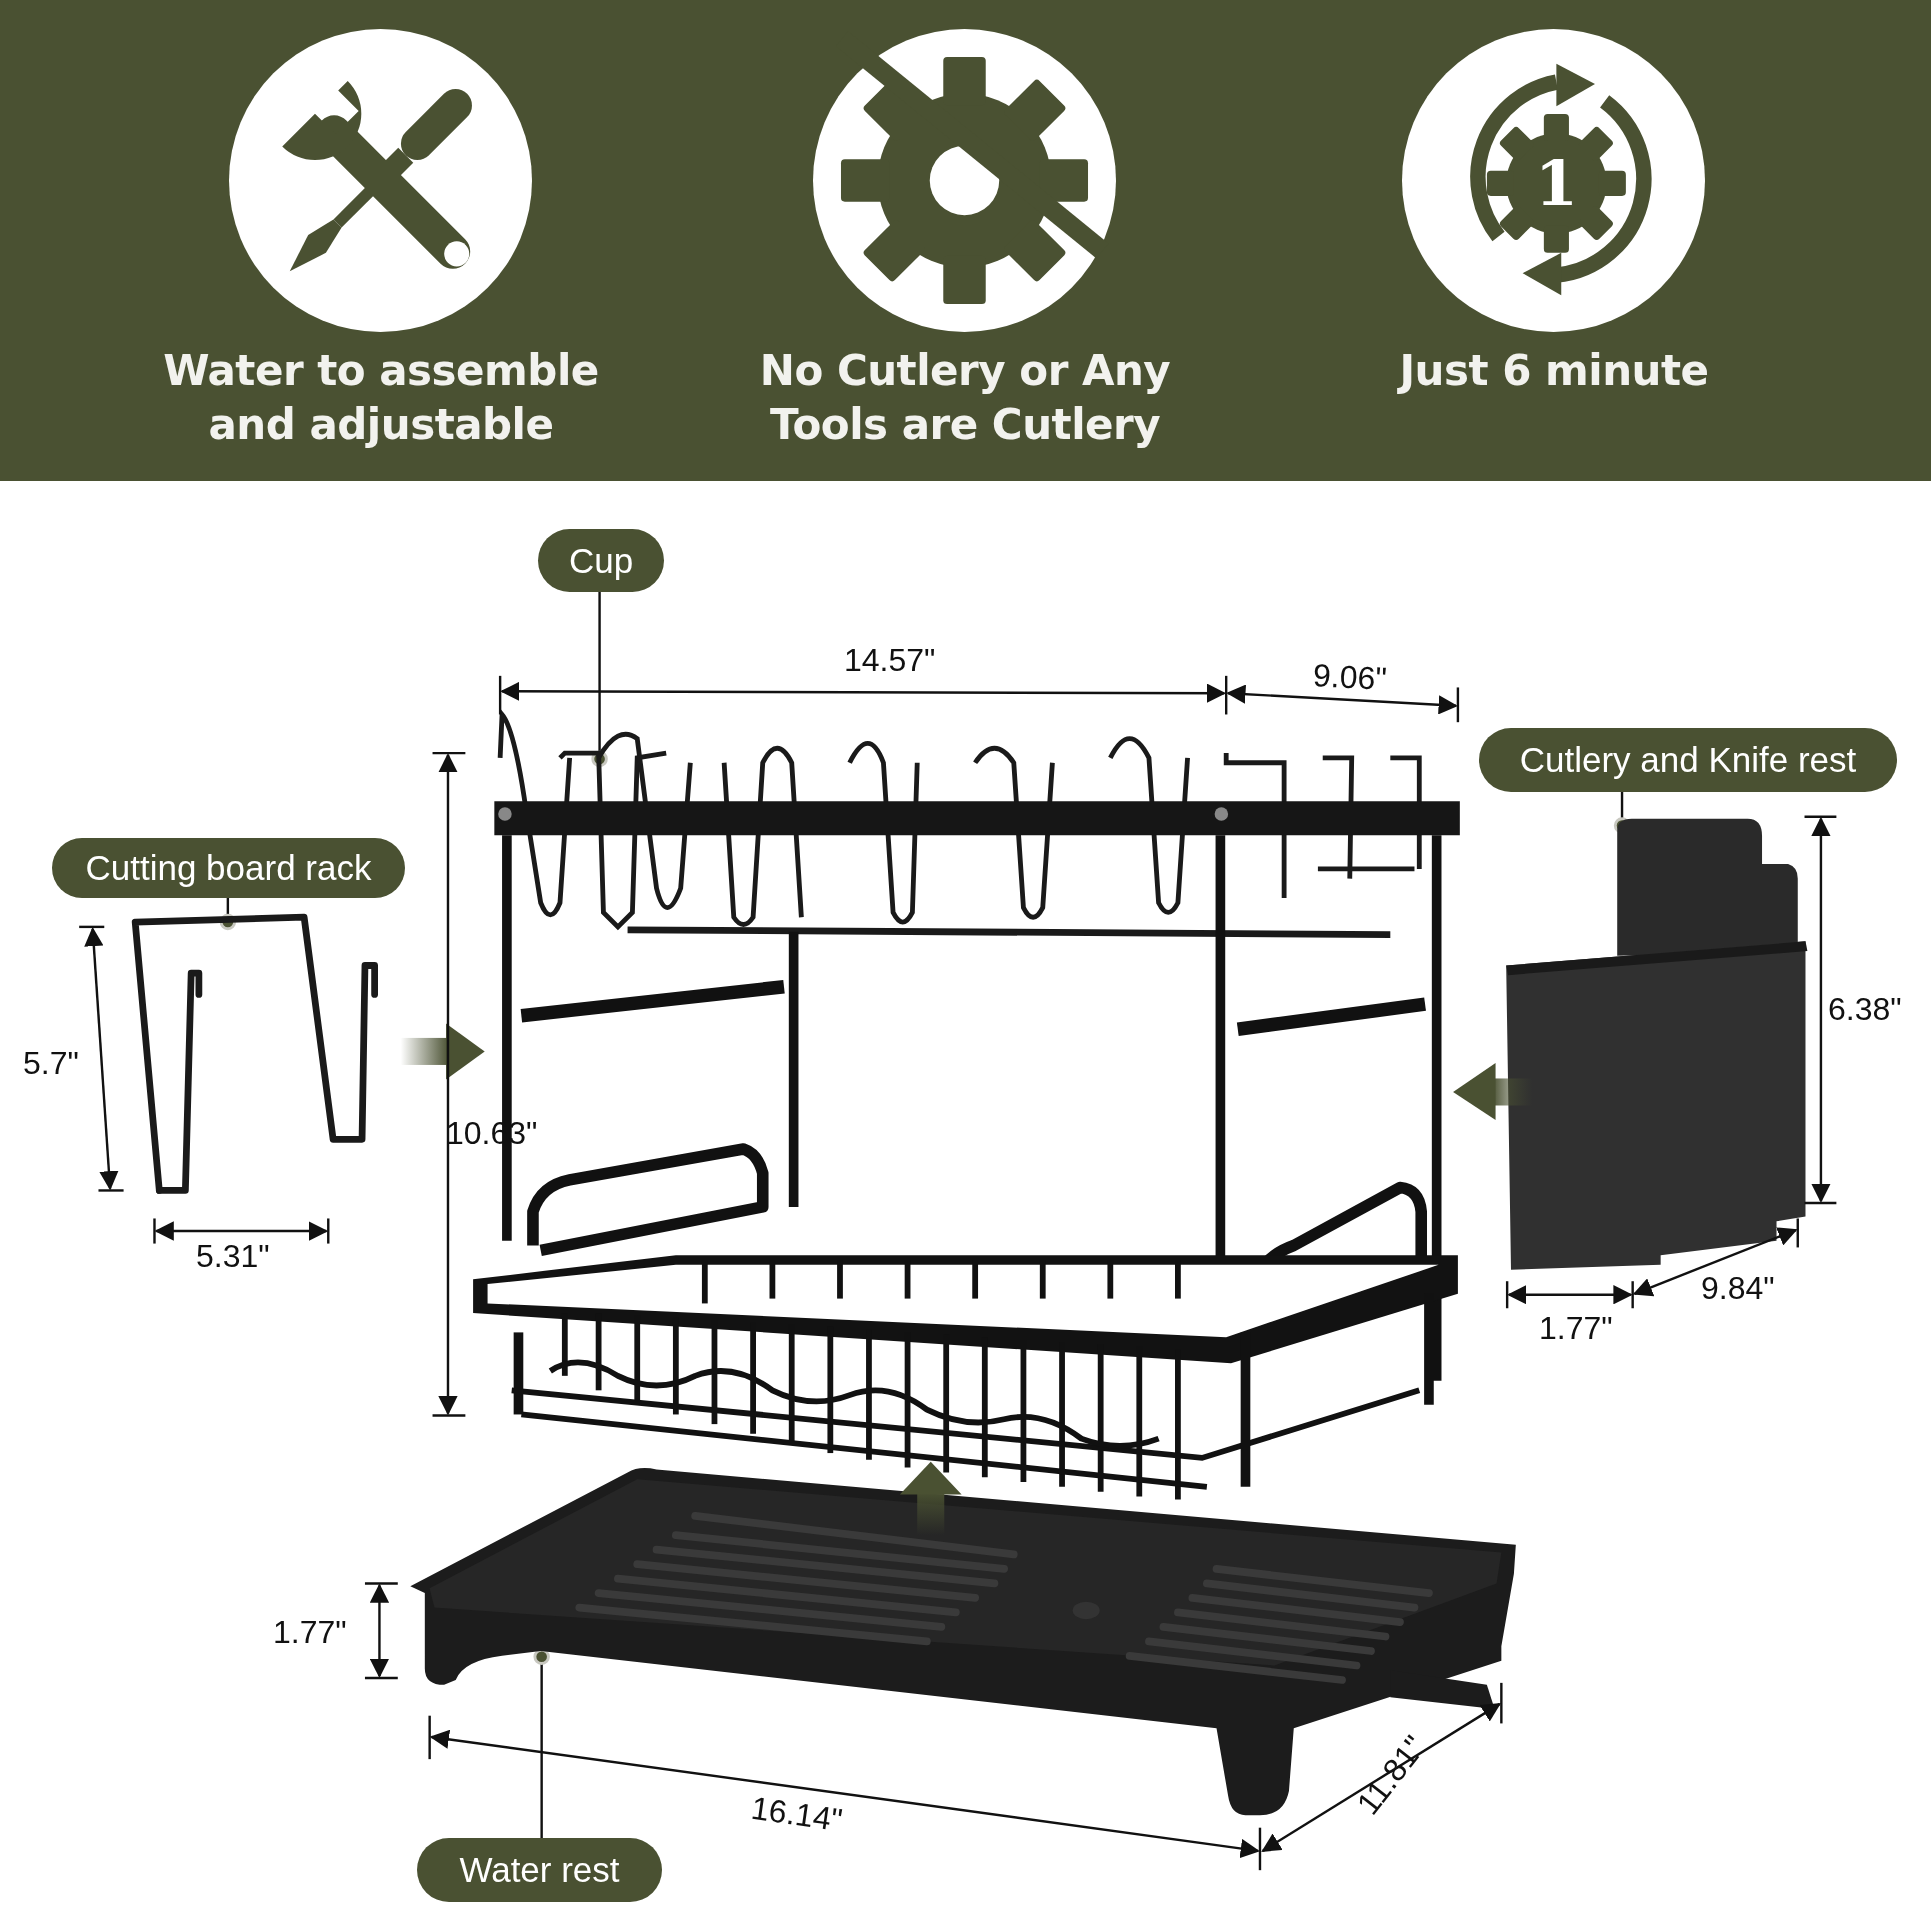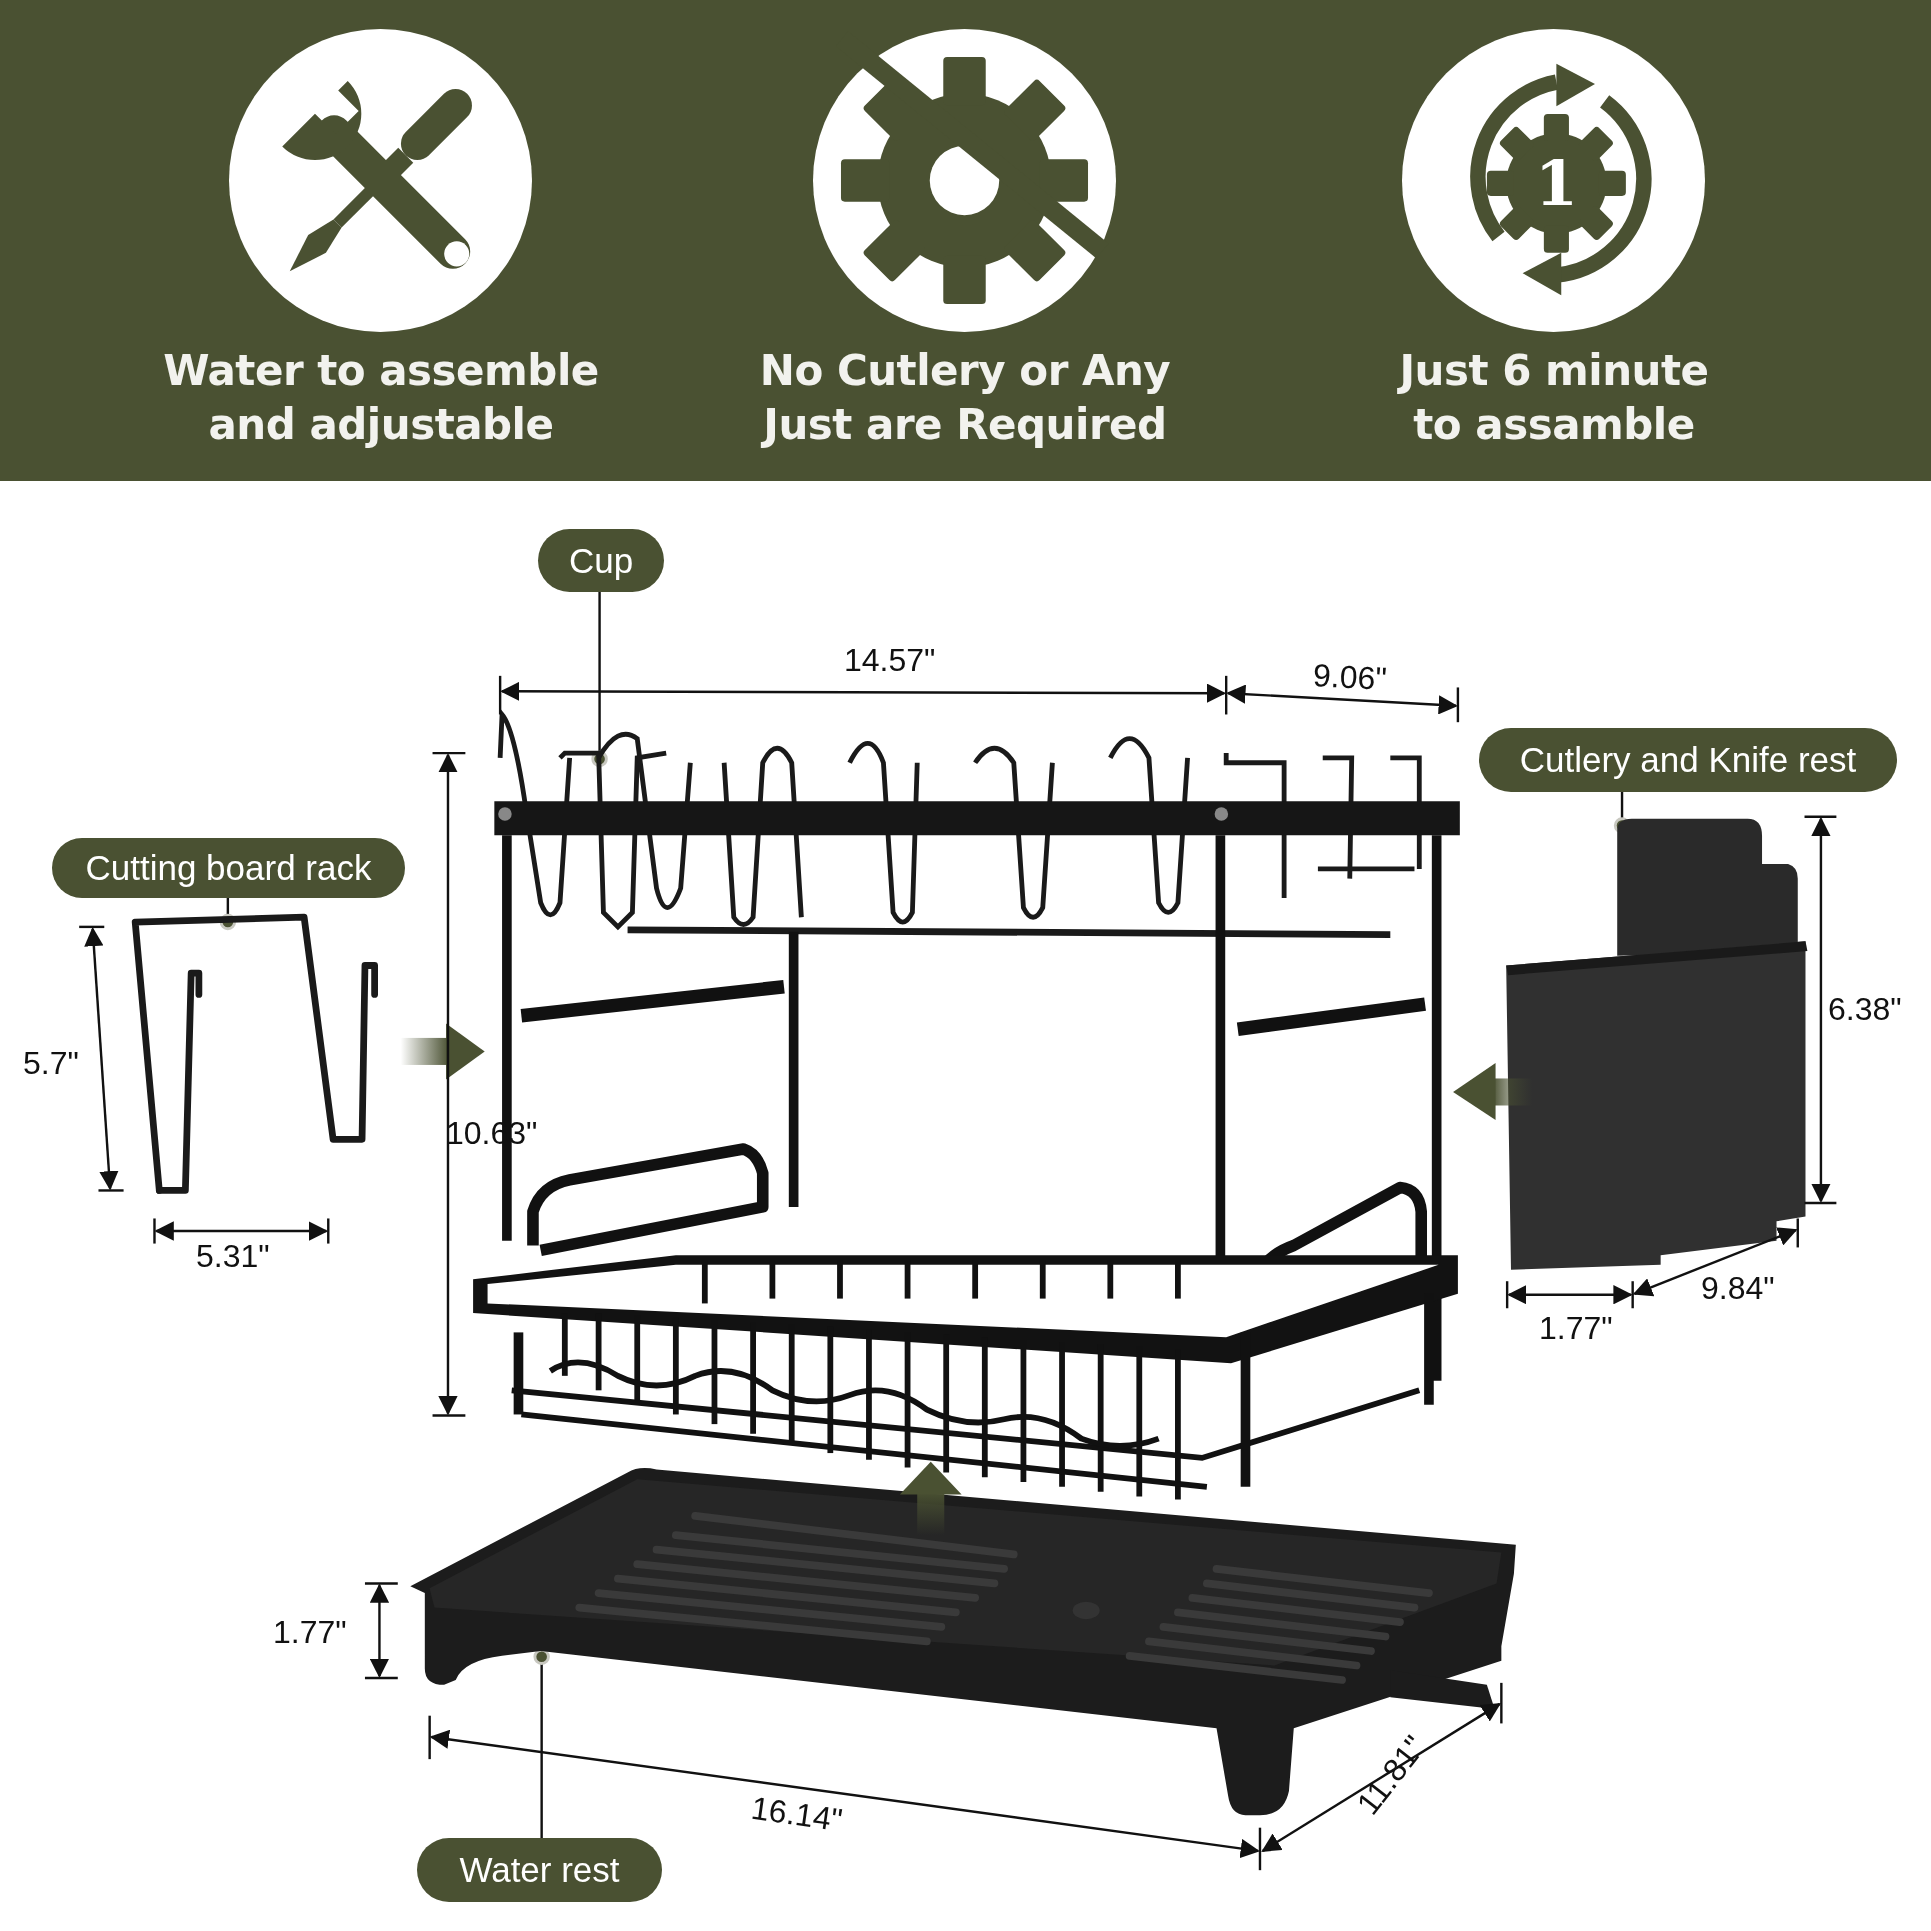--- a/index.html
+++ b/index.html
@@ -62,21 +62,21 @@
               <rect x="-22" y="-128" width="44" height="50" rx="4" transform="rotate(315)"></rect>
             </g>
             <circle r="36" fill="#ffffff"></circle>
           </g>
           <line x1="30" y1="10" x2="300" y2="230" stroke="#4a5132" stroke-width="20"></line>
         </g>
       </svg>
     </div>
     <div class="caption">
       <div>No Cutlery or Any</div>
-      <div>Just are Required</div>
+      <div>Tools are Cutlery</div>
     </div>
   </div>
 
   <div class="feature" style="left:1303px;">
     <div class="circle">
       <svg viewBox="0 0 314 314">
         <g fill="none" stroke="#4a5132" stroke-width="16">
           <path d="M100 215 A100 100 0 0 1 160 55"></path>
           <path d="M210 75 A100 100 0 0 1 160 255"></path>
         </g>
@@ -93,21 +93,20 @@
             <rect x="-13" y="-72" width="26" height="28" rx="4" transform="rotate(135)"></rect>
             <rect x="-13" y="-72" width="26" height="28" rx="4" transform="rotate(225)"></rect>
             <rect x="-13" y="-72" width="26" height="28" rx="4" transform="rotate(315)"></rect>
           </g>
         </g>
         <text x="160" y="182" text-anchor="middle" font-family="DejaVu Serif, serif" font-weight="bold" font-size="64" fill="#ffffff">1</text>
       </svg>
     </div>
     <div class="caption">
       <div>Just 6 minute</div>
-      <div>to assamble</div>
     </div>
   </div>
 </div>
 
 <svg class="overlay" viewBox="0 0 2000 2000">
   <defs>
     <marker id="arr" viewBox="0 0 10 10" refX="9" refY="5" markerWidth="8" markerHeight="8" orient="auto-start-reverse">
       <path d="M0 0 L10 5 L0 10 z" fill="#111"></path>
     </marker>
     <linearGradient id="fadeR" x1="0" x2="1">

